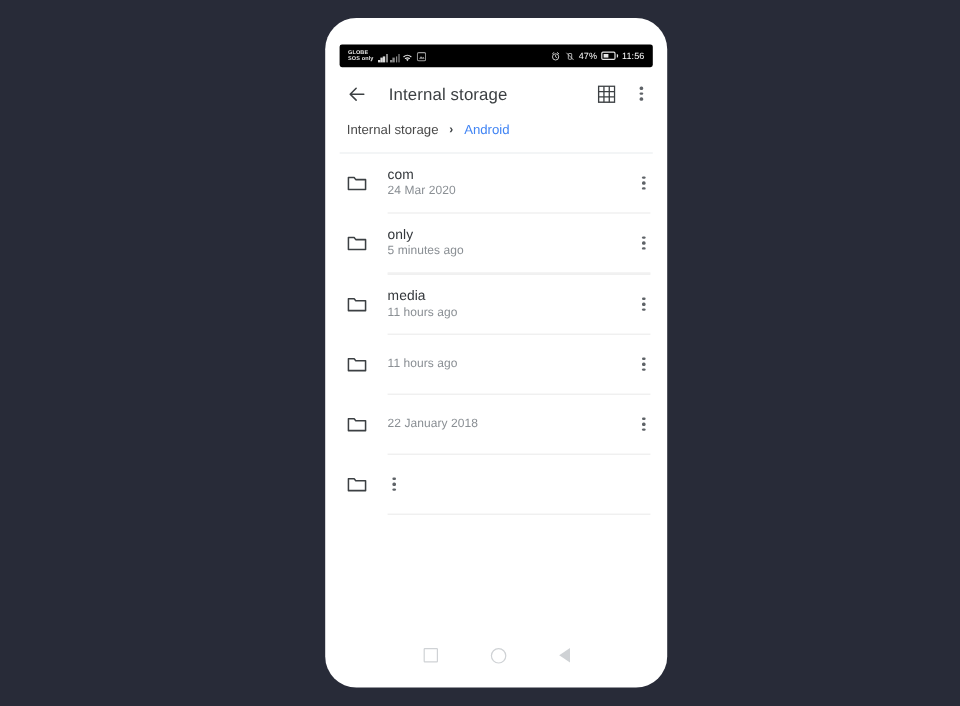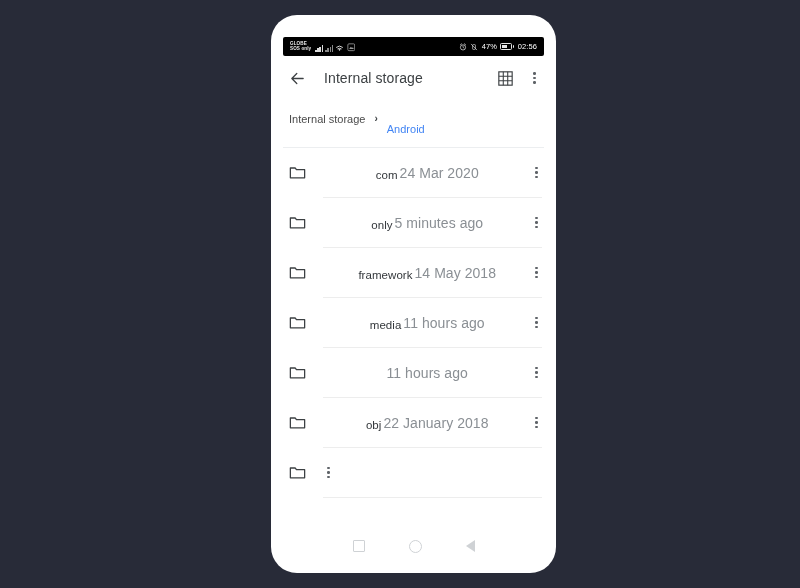--- a/index.html
+++ b/index.html
@@ -174,21 +174,20 @@
     color: #4a4a4a;
   }
   .crumb-sep {
     color: #3c4043;
     font-size: 10px;
     font-weight: bold;
     line-height: 1;
   }
   .crumb-active {
     color: #4285f4;
-    margin-top: 20px;
   }
   .crumb-divider {
     height: 1px;
     background: #eceef0;
     margin: 0 12px;
   }
 
   
   .filelist {
     flex: 1;
@@ -206,33 +205,32 @@
   .row-icon {
     width: 34px;
     flex: none;
     display: flex;
     align-items: center;
     color: #3c4043;
   }
   .row-main {
     flex: 1;
     display: flex;
-    flex-direction: row;
+    flex-direction: column;
     justify-content: center;
     gap: 2px;
     min-width: 0;
-    align-items: flex-end;
   }
   .row-name {
     font-size: 11.5px;
     color: #33373b;
     letter-spacing: 0.05px;
   }
   .row-sub {
-    font-size: 14px;
+    font-size: 10px;
     color: #8a8f94;
     letter-spacing: 0.05px;
   }
   .row-sep {
     height: 1px;
     background: #ededed;
     margin-left: 52px;
     margin-right: 14px;
   }
 
@@ -309,21 +307,21 @@
         </svg>
         <svg width="8" height="8" viewBox="0 0 20 20">
           <rect x="6.5" y="4" width="7" height="12" rx="1.5" fill="none" stroke="#e6e6e6" stroke-width="1.6"></rect>
           <path d="M3 3l14 14" stroke="#e6e6e6" stroke-width="1.6" stroke-linecap="round"></path>
         </svg>
         <span>47%</span>
         <span class="batt">
           <span class="batt-body"></span>
             <span class="batt-tip"></span>
         </span>
-        <span>02:56</span>
+        <span>11:56</span>
       </div>
     </div>
 
     <div class="appbar">
       <span class="icon-btn">
         <svg width="17" height="17" viewBox="0 0 24 24">
           <path d="M20 12H5M11 5l-7 7 7 7" stroke="#3c4043" stroke-width="1.8" fill="none" stroke-linecap="round" stroke-linejoin="round"></path>
         </svg>
       </span>
       <span class="appbar-title">Internal storage</span>
@@ -380,36 +378,20 @@
           <span class="row-sub">5 minutes ago</span>
         </span>
         <span class="dots">
             <span></span>
             <span></span>
             <span></span>
           </span>
       </div>
       <div class="row-sep"></div>
 
-      <div class="row">
-        <span class="row-icon">
-          <svg width="17" height="15" viewBox="0 0 20 17">
-              <path d="M1.6 3.2h5.6l1.6 2h9.6v9.6H1.6z" fill="none" stroke="#3c4043" stroke-width="1.5" stroke-linejoin="round"></path>
-            </svg>
-        </span>
-        <span class="row-main">
-          <span class="row-name">framework</span>
-          <span class="row-sub">14 May 2018</span>
-        </span>
-        <span class="dots">
-            <span></span>
-            <span></span>
-            <span></span>
-          </span>
-      </div>
       <div class="row-sep"></div>
 
       <div class="row">
         <span class="row-icon">
           <svg width="17" height="15" viewBox="0 0 20 17">
               <path d="M1.6 3.2h5.6l1.6 2h9.6v9.6H1.6z" fill="none" stroke="#3c4043" stroke-width="1.5" stroke-linejoin="round"></path>
             </svg>
         </span>
         <span class="row-main">
           <span class="row-name">media</span>
@@ -440,21 +422,20 @@
       </div>
       <div class="row-sep"></div>
 
       <div class="row">
         <span class="row-icon">
           <svg width="17" height="15" viewBox="0 0 20 17">
               <path d="M1.6 3.2h5.6l1.6 2h9.6v9.6H1.6z" fill="none" stroke="#3c4043" stroke-width="1.5" stroke-linejoin="round"></path>
             </svg>
         </span>
         <span class="row-main">
-          <span class="row-name">obj</span>
           <span class="row-sub">22 January 2018</span>
         </span>
         <span class="dots">
             <span></span>
             <span></span>
             <span></span>
           </span>
       </div>
       <div class="row-sep"></div>
 

